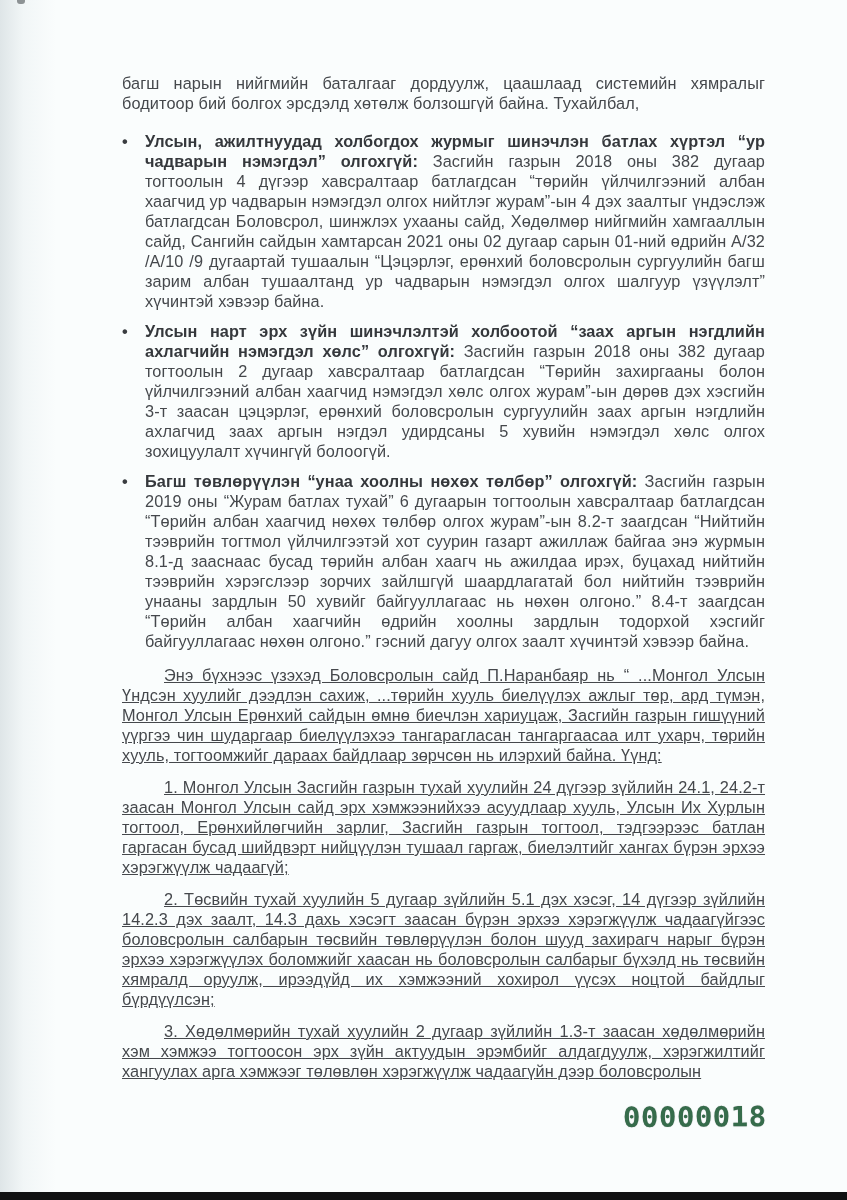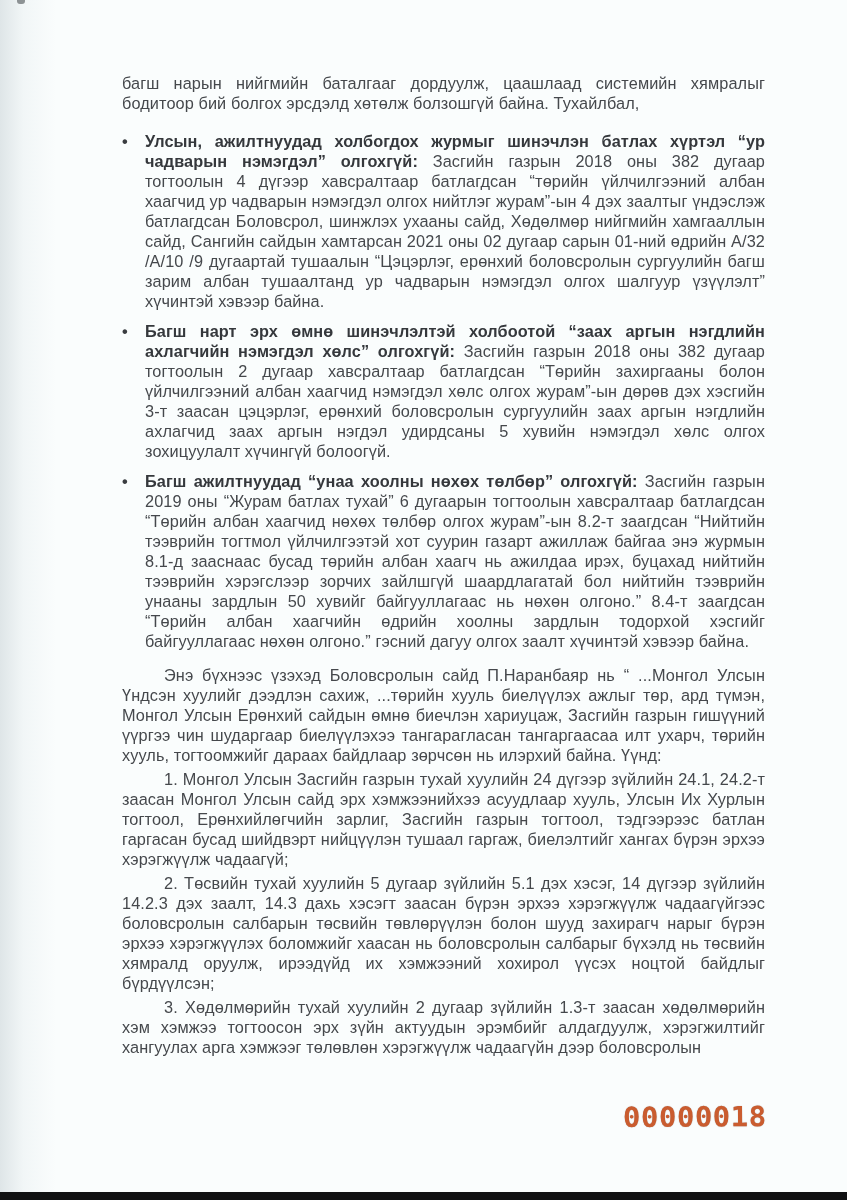--- a/index.html
+++ b/index.html
@@ -42,21 +42,21 @@
     left: 122px;
     top: 73px;
     width: 643px;
     color: #45484c;
     font-size: 16.3px;
     line-height: 20px;
     text-align: justify;
     letter-spacing: 0.1px;
   }
   .para { margin: 0; }
-  .para.indented { text-indent: 42px; margin-top: 4px; }
+  .para.indented { text-indent: 42px; margin-top: 12px; text-decoration: underline; }
   .bullets {
     list-style: none;
     margin: 18px 0 14px 0;
     padding: 0;
   }
   .bullet {
     display: flex;
     margin-top: 10px;
   }
   .bullet:first-child { margin-top: 0; }
@@ -72,21 +72,21 @@
   }
   
   .stamp {
     position: absolute;
     left: 623px;
     top: 1100px;
     font-family: "DejaVu Sans Mono", monospace;
     font-weight: bold;
     font-size: 29px;
     letter-spacing: 0.5px;
-    color: #c2410c;
+    color: #14532d;
     opacity: 0.85;
     transform: rotate(-0.4deg) scaleY(0.96);
     text-shadow: 0 0 1px rgba(40,40,48,0.45);
     white-space: nowrap;
   }
 </style>
 </head>
 <body>
 
 <div class="page">
@@ -102,28 +102,28 @@
       <li class="bullet">
         <span class="bmark">•</span>
         <div class="btext">
           <span class="lead">Улсын, ажилтнуудад холбогдох журмыг шинэчлэн батлах хүртэл “ур чадварын нэмэгдэл” олгохгүй:</span>
           <span>Засгийн газрын 2018 оны 382 дугаар тогтоолын 4 дүгээр хавсралтаар батлагдсан “төрийн үйлчилгээний албан хаагчид ур чадварын нэмэгдэл олгох нийтлэг журам”-ын 4 дэх заалтыг үндэслэж батлагдсан Боловсрол, шинжлэх ухааны сайд, Хөдөлмөр нийгмийн хамгааллын сайд, Сангийн сайдын хамтарсан 2021 оны 02 дугаар сарын 01-ний өдрийн А/32 /А/10 /9 дугаартай тушаалын “Цэцэрлэг, ерөнхий боловсролын сургуулийн багш зарим албан тушаалтанд ур чадварын нэмэгдэл олгох шалгуур үзүүлэлт” хүчинтэй хэвээр байна.</span>
         </div>
       </li>
       <li class="bullet">
         <span class="bmark">•</span>
         <div class="btext">
-          <span class="lead">Багш нарт эрх өмнө шинэчлэлтэй холбоотой “заах аргын нэгдлийн ахлагчийн нэмэгдэл хөлс” олгохгүй:</span>
+          <span class="lead">Улсын нарт эрх зүйн шинэчлэлтэй холбоотой “заах аргын нэгдлийн ахлагчийн нэмэгдэл хөлс” олгохгүй:</span>
           <span>Засгийн газрын 2018 оны 382 дугаар тогтоолын 2 дугаар хавсралтаар батлагдсан “Төрийн захиргааны болон үйлчилгээний албан хаагчид нэмэгдэл хөлс олгох журам”-ын дөрөв дэх хэсгийн 3-т заасан цэцэрлэг, ерөнхий боловсролын сургуулийн заах аргын нэгдлийн ахлагчид заах аргын нэгдэл удирдсаны 5 хувийн нэмэгдэл хөлс олгох зохицуулалт хүчингүй болоогүй.</span>
         </div>
       </li>
       <li class="bullet">
         <span class="bmark">•</span>
         <div class="btext">
-          <span class="lead">Багш ажилтнуудад “унаа хоолны нөхөх төлбөр” олгохгүй:</span>
+          <span class="lead">Багш төвлөрүүлэн “унаа хоолны нөхөх төлбөр” олгохгүй:</span>
           <span>Засгийн газрын 2019 оны “Журам батлах тухай” 6 дугаарын тогтоолын хавсралтаар батлагдсан “Төрийн албан хаагчид нөхөх төлбөр олгох журам”-ын 8.2-т заагдсан “Нийтийн тээврийн тогтмол үйлчилгээтэй хот суурин газарт ажиллаж байгаа энэ журмын 8.1-д зааснаас бусад төрийн албан хаагч нь ажилдаа ирэх, буцахад нийтийн тээврийн хэрэгслээр зорчих зайлшгүй шаардлагатай бол нийтийн тээврийн унааны зардлын 50 хувийг байгууллагаас нь нөхөн олгоно.” 8.4-т заагдсан “Төрийн албан хаагчийн өдрийн хоолны зардлын тодорхой хэсгийг байгууллагаас нөхөн олгоно.” гэсний дагуу олгох заалт хүчинтэй хэвээр байна.</span>
         </div>
       </li>
     </ul>
 
     <p class="para indented">Энэ бүхнээс үзэхэд Боловсролын сайд П.Наранбаяр нь “ ...Монгол Улсын Үндсэн хуулийг дээдлэн сахиж, ...төрийн хууль биелүүлэх ажлыг төр, ард түмэн, Монгол Улсын Ерөнхий сайдын өмнө биечлэн хариуцаж, Засгийн газрын гишүүний үүргээ чин шударгаар биелүүлэхээ тангарагласан тангаргаасаа илт ухарч, төрийн хууль, тогтоомжийг дараах байдлаар зөрчсөн нь илэрхий байна. Үүнд:</p>
     <p class="para indented">1. Монгол Улсын Засгийн газрын тухай хуулийн 24 дүгээр зүйлийн 24.1, 24.2-т заасан Монгол Улсын сайд эрх хэмжээнийхээ асуудлаар хууль, Улсын Их Хурлын тогтоол, Ерөнхийлөгчийн зарлиг, Засгийн газрын тогтоол, тэдгээрээс батлан гаргасан бусад шийдвэрт нийцүүлэн тушаал гаргаж, биелэлтийг хангах бүрэн эрхээ хэрэгжүүлж чадаагүй;</p>
     <p class="para indented">2. Төсвийн тухай хуулийн 5 дугаар зүйлийн 5.1 дэх хэсэг, 14 дүгээр зүйлийн 14.2.3 дэх заалт, 14.3 дахь хэсэгт заасан бүрэн эрхээ хэрэгжүүлж чадаагүйгээс боловсролын салбарын төсвийн төвлөрүүлэн болон шууд захирагч нарыг бүрэн эрхээ хэрэгжүүлэх боломжийг хаасан нь боловсролын салбарыг бүхэлд нь төсвийн хямралд оруулж, ирээдүйд их хэмжээний хохирол үүсэх ноцтой байдлыг бүрдүүлсэн;</p>
     <p class="para indented">3. Хөдөлмөрийн тухай хуулийн 2 дугаар зүйлийн 1.3-т заасан хөдөлмөрийн хэм хэмжээ тогтоосон эрх зүйн актуудын эрэмбийг алдагдуулж, хэрэгжилтийг хангуулах арга хэмжээг төлөвлөн хэрэгжүүлж чадаагүйн дээр боловсролын</p>
 

